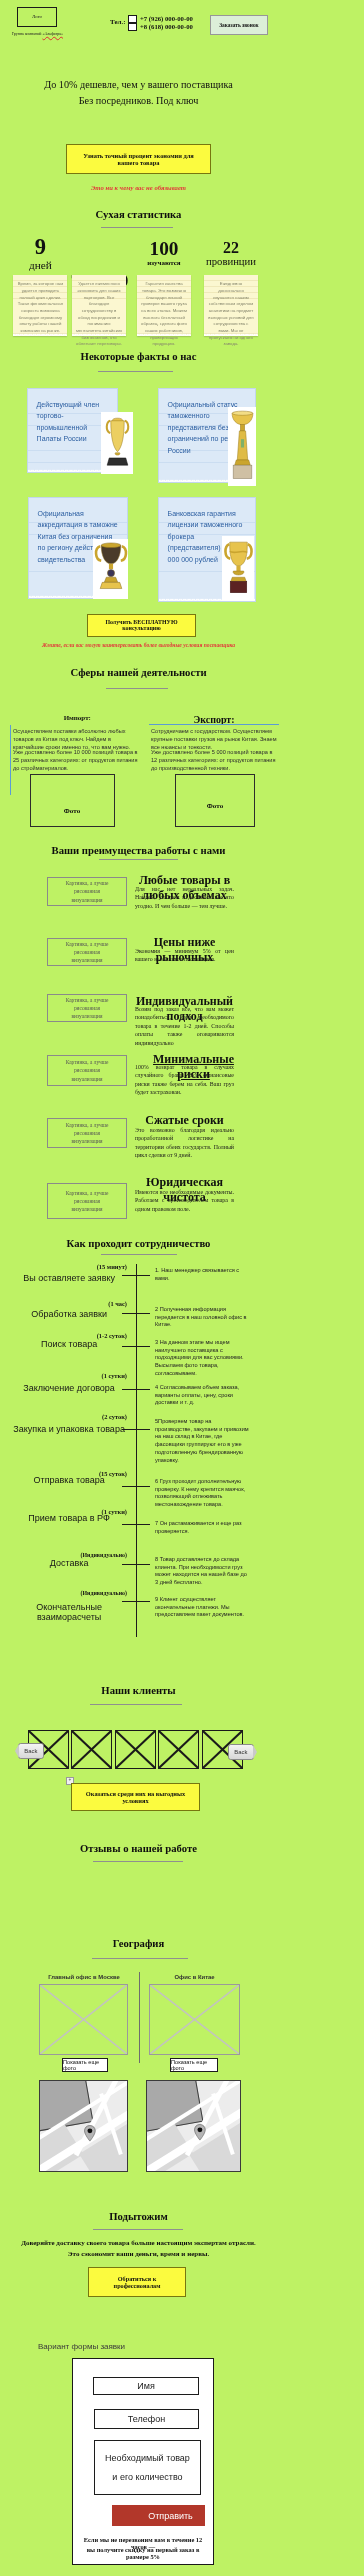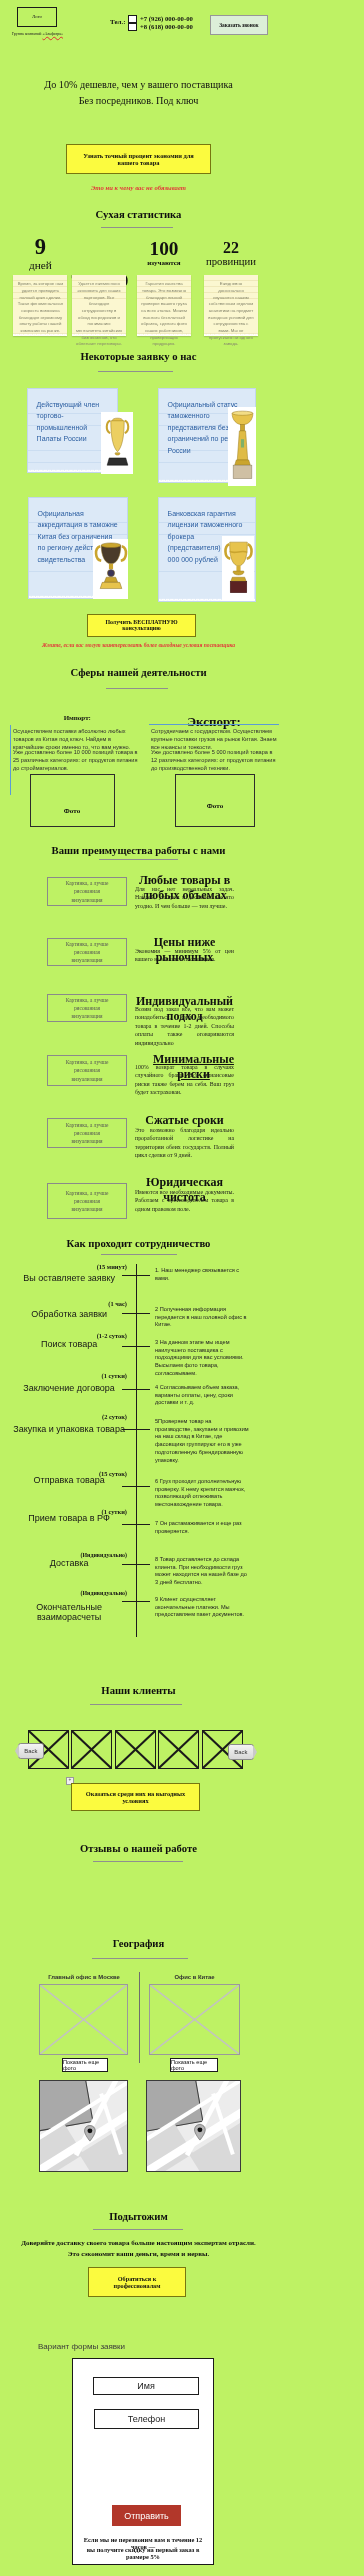--- a/index.html
+++ b/index.html
@@ -108,21 +108,21 @@
   <div class="s note zz" style="left:72px;top:275px;width:54px;height:61px;">
     <span>Удается ежемесячно экономить для наших партнеров. Все благодаря сотрудничеству в обход посредников и пониманию менталитета китайских бизнесменов, что облегчает переговоры.</span>
   </div>
   <div class="s note zz" style="left:137px;top:275px;width:54px;height:61px;">
     <span>Гарантия качества товара. Это возможно благодаря личной проверке вашего груза на всех этапах. Можем выслать бесплатный образец, сделать фото наших работников, проверяющих продукцию.</span>
   </div>
   <div class="s note zz" style="left:204px;top:275px;width:54px;height:61px;">
     <span>Ежедневно досконально изучаются нашим собственным отделом аналитики на предмет выгодных условий для сотрудничества с вами. Мы не пропускаем ни одного завода.</span>
   </div>
 
-  <div class="s col h2" style="top:350px;">Некоторые заявку о нас</div>
+  <div class="s col h2" style="top:350px;">Некоторые факты о нас</div>
   <div class="s rule" style="left:98px;top:371px;width:75px;"></div>
 
   <div class="s fact zz" style="left:27px;top:388px;width:91px;height:85px;">
     <span>Действующий член торгово-промышленной Палаты России</span>
   </div>
   <div class="s fact zz" style="left:158px;top:388px;width:98px;height:95px;">
     <span>Официальный статус таможенного представителя без ограничений по региону России</span>
   </div>
   <div class="s fact zz" style="left:28px;top:497px;width:100px;height:102px;">
     <span>Официальная аккредитация в таможне Китая без ограничения по региону действия свидетельства</span>
@@ -179,21 +179,21 @@
 
   <div class="s ybtn" style="left:87px;top:614px;width:109px;height:22.5px;font-size:5.9px;padding:0 5.4px;box-sizing:border-box;">
     <span>Получить БЕСПЛАТНУЮ консультацию</span>
   </div>
   <div class="s col rednote" style="top:642px;font-size:5.6px;">Жмите, если вас могут заинтересовать более выгодные условия поставщика</div>
 
   <div class="s col h2" style="top:666px;">Сферы нашей деятельности</div>
   <div class="s rule" style="left:106px;top:688px;width:62px;"></div>
 
   <div class="s serifb" style="left:11.8px;top:714px;width:131px;text-align:center;font-size:7px;">Импорт:</div>
-  <div class="s serifb" style="left:149px;top:714px;width:130px;text-align:center;font-size:13px;">Экспорт:</div>
+  <div class="s serifb" style="left:149px;top:714px;width:130px;text-align:center;font-size:10px;">Экспорт:</div>
 
   <div class="s bluev" style="left:9.6px;top:725px;width:1.1px;height:70px;"></div>
   <div class="s bluev" style="left:149px;top:724px;width:130px;height:1.1px;"></div>
 
   <div class="s sph-p" style="left:13px;top:727px;width:130px;">Осуществляем поставки абсолютно любых товаров из Китая под ключ. Найдем в кратчайшие сроки именно то, что вам нужно.</div>
   <div class="s sph-p" style="left:13px;top:748px;width:130px;">Уже доставлено более 10 000 позиций товара в 25 различных категориях: от продуктов питания до стройматериалов.</div>
   <div class="s sph-p" style="left:151px;top:727px;width:128px;">Сотрудничаем с государством. Осуществляем крупные поставки грузов на рынок Китая. Знаем все нюансы и тонкости.</div>
   <div class="s sph-p" style="left:151px;top:748px;width:128px;">Уже доставлено более 5 000 позиций товара в 12 различных категориях: от продуктов питания до производственной техники.</div>
 
   <div class="s photo" style="left:29.5px;top:774px;width:85px;height:53px;">
@@ -411,20 +411,24 @@
   <div class="s" style="left:38px;top:2342px;font-size:8px;color:#3a3a3a;">Вариант формы заявки</div>
 
   <div class="s" style="left:72px;top:2358px;width:142px;height:207px;border:1.1px solid #1a1a1a;box-sizing:border-box;background:#fff;"></div>
 
   <div class="s field" style="left:93px;top:2377px;width:106px;height:17.7px;">
     <span>Имя</span>
   </div>
   <div class="s field" style="left:94px;top:2409px;width:105px;height:20.4px;">
     <span>Телефон</span>
   </div>
-  <div class="s" style="left:112px;top:2505px;width:69px;height:21.4px;background:#b2372a;display:flex;align-items:center;justify-content:center;cursor:pointer;">
+  <div class="s field" style="left:94px;top:2440px;width:107px;height:55px;flex-direction:column;gap:9.6px;">
+    <span>Необходимый товар</span>
+    <span>и его количество</span>
+  </div>
+  <div class="s" style="left:112px;top:2505px;width:69px;height:21.4px;background:#b2372a;display:flex;align-items:center;justify-content:center;cursor:pointer;padding-left:24px;">
     <span style="color:#fff;font-size:9px;">Отправить</span>
   </div>
   <div class="s serifb" style="left:75px;top:2536px;width:136px;text-align:center;font-size:6.4px;">Если мы не перезвоним вам в течение 12 часов —</div>
   <div class="s serifb" style="left:75px;top:2546px;width:136px;text-align:center;font-size:6.4px;">вы получите скидку на первый заказ в размере 5%</div>
 
 </div>
 
 
 </body></html>

